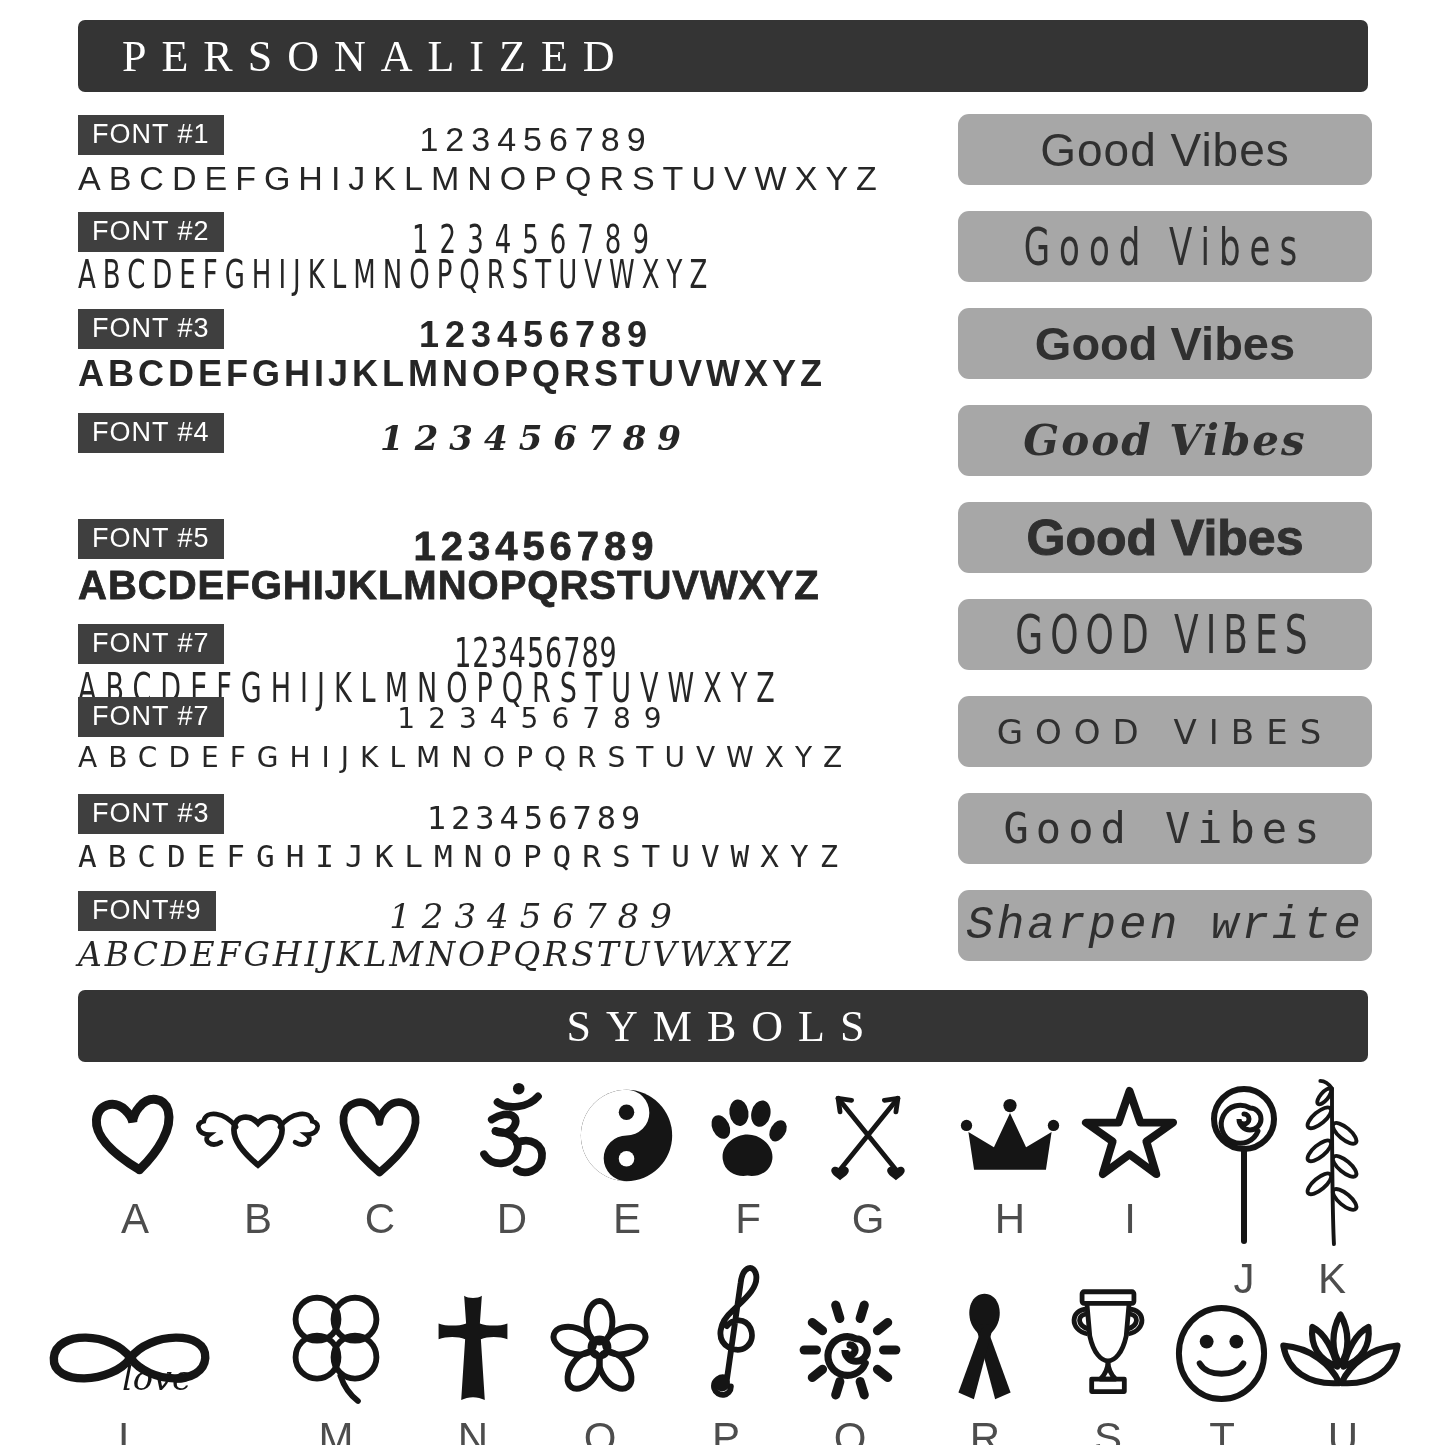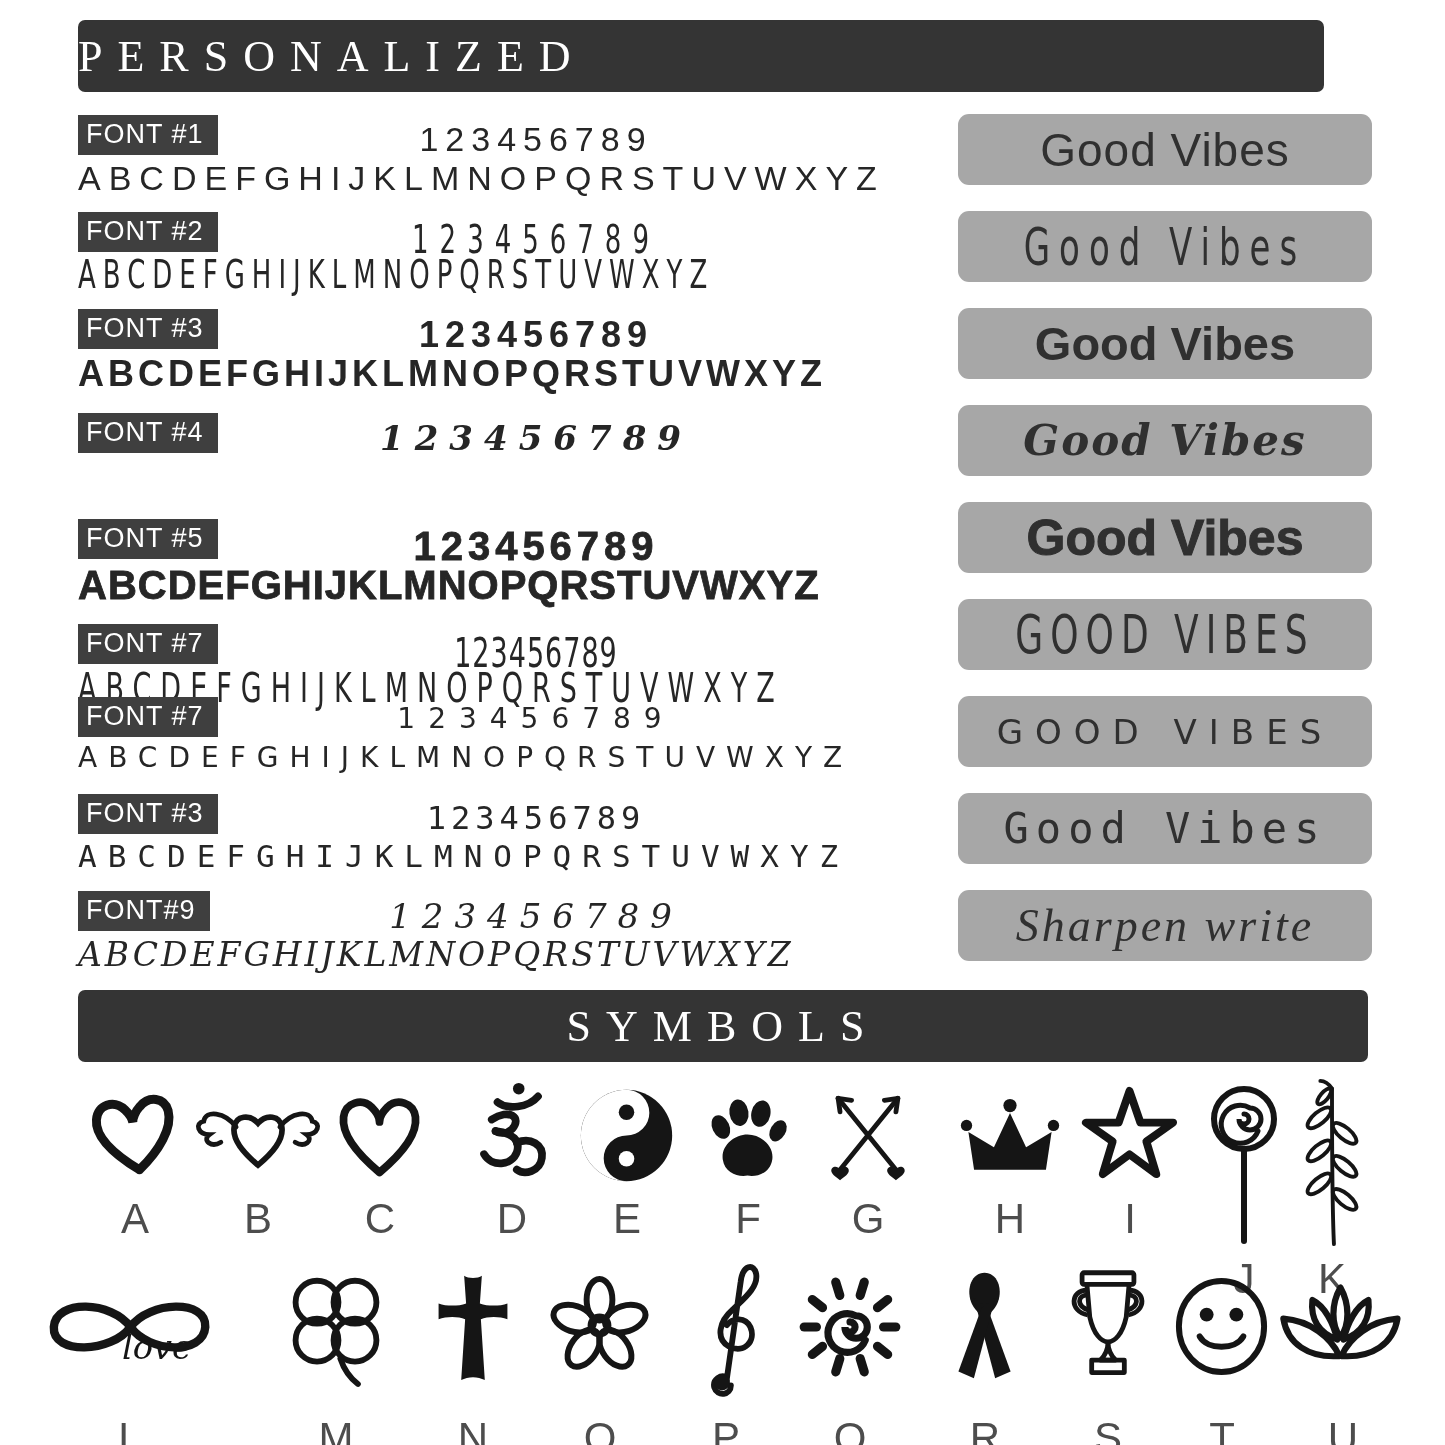--- a/index.html
+++ b/index.html
@@ -1,25 +1,25 @@
 <!DOCTYPE html>
 <html><head>
 <meta charset="utf-8">
 <style>
   html,body{margin:0;padding:0;background:#fff;}
   body{width:1445px;height:1445px;position:relative;overflow:hidden;
        font-family:"Liberation Sans",sans-serif;color:#262626;}
   .bar{position:absolute;left:78px;width:1290px;height:72px;background:#343434;
        border-radius:7px;color:#fff;display:flex;align-items:center;
        font-family:"Liberation Serif",serif;font-size:44px;letter-spacing:15px;}
-  .bar.left{width:1246px;}
+  .bar.left{padding-left:44px;width:1246px;}
   .bar.center{justify-content:center;}
   .frow{position:absolute;left:78px;width:856px;height:97px;}
   .badge{position:absolute;left:0;top:3px;background:#3f3f3f;color:#fff;
-         font-size:27px;letter-spacing:1px;padding:4px 14px 5px 8px;}
+         font-size:27px;letter-spacing:1px;padding:4px 14px 5px 14px;}
   .nums{position:absolute;left:60px;right:0;top:8px;text-align:center;white-space:nowrap;}
   .alpha{position:absolute;left:0;top:47px;white-space:nowrap;}
   .nums span,.alpha span{display:inline-block;}
   
   .f1{font-family:"Liberation Sans",sans-serif;}
   .nums.f1{font-size:34px;letter-spacing:7px;}
   .alpha.f1{font-size:34px;letter-spacing:8px;}
   .f2{font-family:"DejaVu Sans",sans-serif;}
   .nums.f2{font-size:26px;letter-spacing:11px;}
   .alpha.f2{font-size:26px;letter-spacing:7px;top:43px;}
@@ -56,27 +56,27 @@
         color:#303030;white-space:nowrap;}
   .chip span{display:inline-block;}
   .s1{font-size:46px;letter-spacing:1px;}
   .s2{font-family:"DejaVu Sans",sans-serif;font-size:34px;letter-spacing:9px;transform:scaleY(1.5);}
   .s3{font-weight:bold;font-size:47px;}
   .s4{font-family:"DejaVu Serif",serif;font-style:italic;font-weight:bold;font-size:42px;letter-spacing:2px;}
   .s5{font-weight:bold;font-size:50px;-webkit-text-stroke:1px #303030;}
   .s6{font-family:"DejaVu Sans",sans-serif;font-size:36px;letter-spacing:7px;transform:scaleY(1.5);}
   .s7{font-family:"DejaVu Sans",sans-serif;font-size:34px;letter-spacing:12px;}
   .s8{font-family:"DejaVu Sans Mono",monospace;font-size:42px;letter-spacing:7px;}
-  .s9{font-family:Liberation Serif, serif;font-style:italic;font-size:46px;letter-spacing:3px;}
+  .s9{font-family:Liberation Mono, monospace;font-style:italic;font-size:46px;letter-spacing:3px;}
   
   .sym{position:absolute;display:flex;flex-direction:column;align-items:center;}
   .icobox{display:flex;align-items:flex-end;justify-content:center;}
   .r1 .icobox{height:112px;}
   .r1t .icobox{height:172px;}
-  .r2 .icobox{height:158px;align-items:center;}
+  .r2 .icobox{height:158px;align-items:flex-end;}
   .symletter{margin-top:8px;font-size:42px;color:#4d4d4d;}
   svg{display:block;}
 </style>
 </head>
 <body>
 
 <div class="bar left" style="top:20px">
   <span>PERSONALIZED</span>
 </div>
 

